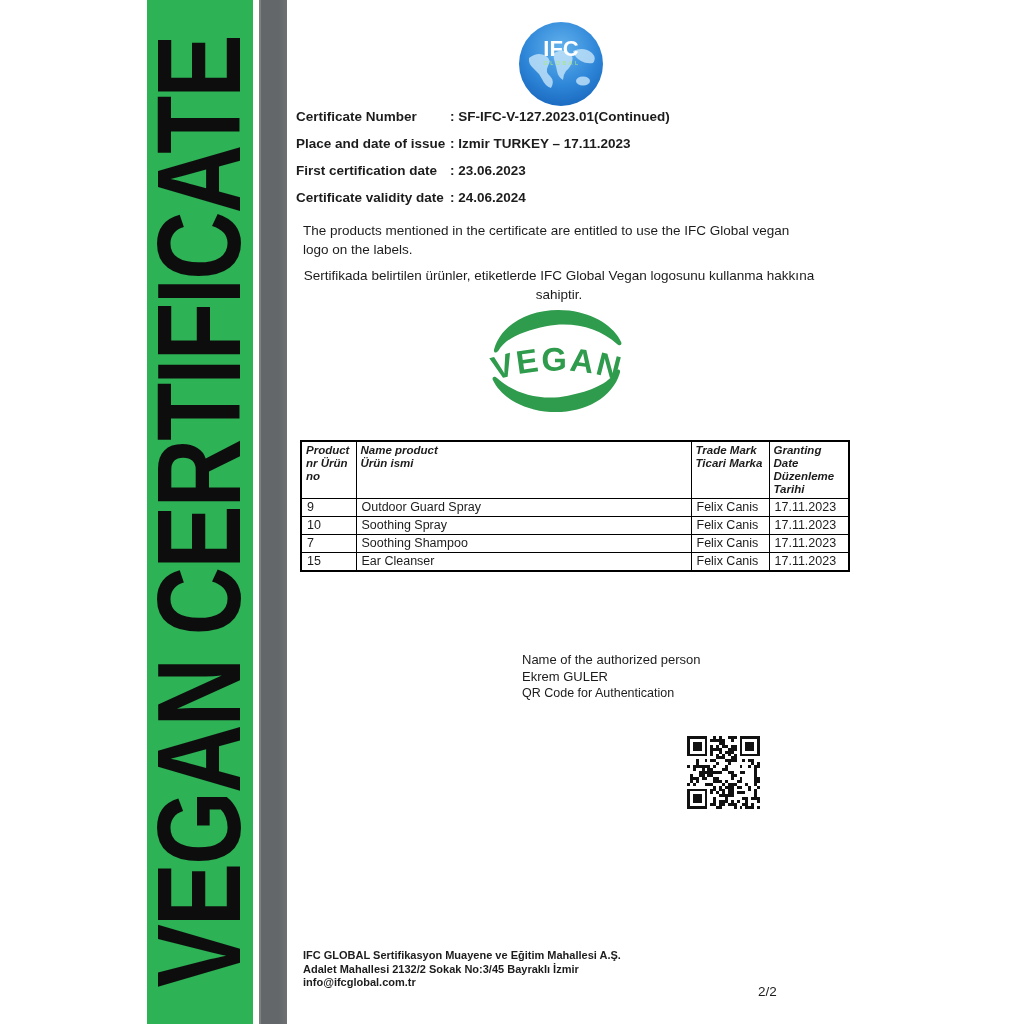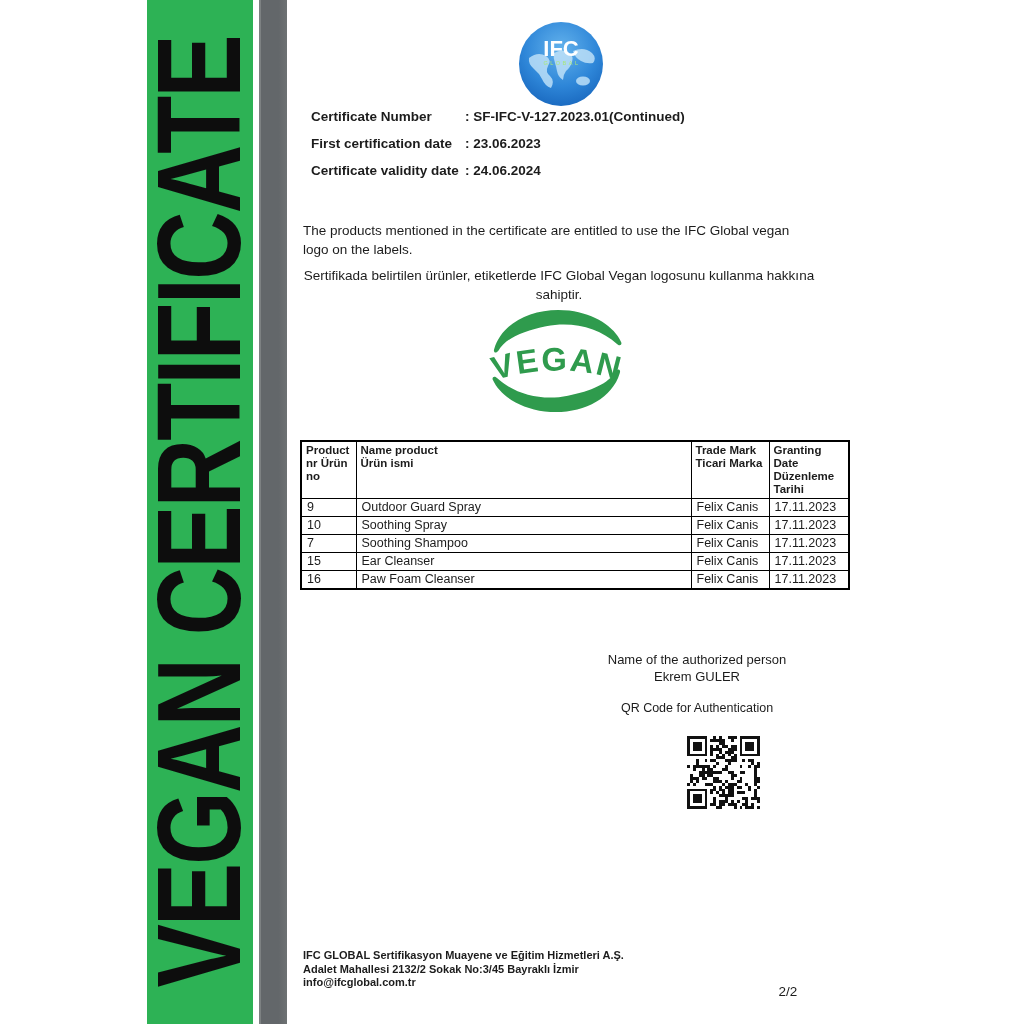--- a/index.html
+++ b/index.html
@@ -13,51 +13,51 @@
     position:absolute;top:50%;left:50%;
     transform:translate(-50%,-50%) rotate(-90deg) scaleY(1.24);
     white-space:nowrap;font-weight:bold;font-size:95px;line-height:1;
     letter-spacing:-2px;color:#0d0d0d;
   }
   .graybar{position:absolute;left:259px;top:0;width:28px;height:1024px;
     background:linear-gradient(90deg,#7d8182 0 2px,#63676a 2px 70%,#6e7273);}
   
   .ifc-logo{position:absolute;left:516px;top:18px;width:90px;height:90px;}
   
-  .meta{position:absolute;left:311px;top:109px;width:520px;font-size:13.5px;font-weight:bold;}
+  .meta{position:absolute;left:296px;top:109px;width:520px;font-size:13.5px;font-weight:bold;}
   .meta-row{margin-bottom:11px;height:16px;white-space:nowrap;}
   .meta-label{display:inline-block;width:154px;}
   .statement{position:absolute;width:512px;left:303px;font-size:13.5px;line-height:19px;}
   .st-en{top:221px;}
   .st-tr{top:266px;text-align:center;}
   
   .vegan-logo{position:absolute;left:482px;top:305px;width:150px;height:112px;}
   
   table.products{
     position:absolute;left:300px;top:440px;width:548px;
     border-collapse:collapse;table-layout:fixed;border:2px solid #000;
   }
   table.products th,table.products td{border:1px solid #000;overflow:hidden;}
   table.products th{
     font-size:11.5px;line-height:13px;text-align:left;vertical-align:top;
     padding:2px 4px;white-space:pre-line;font-weight:bold;
   }
   table.products td{font-size:12.5px;line-height:15px;padding:1px 5px;white-space:nowrap;}
   td.c-nr{font-size:11.5px;vertical-align:top;line-height:13px;}
-  thead tr{height:57px;}
+  thead tr{height:57px;font-style:italic;}
   tbody tr{height:16px;}
   
-  .auth{position:absolute;left:522px;top:652px;width:350px;text-align:center;
+  .auth{position:absolute;left:522px;top:652px;width:350px;
     font-size:13px;line-height:16.5px;}
-  .auth .qr-label{margin-top:15px;font-size:12.5px;}
+  .auth .qr-label{font-size:12.5px;}
   .qr-box{position:absolute;left:687px;top:736px;width:73px;height:73px;background:#fff;}
   
   .footer{position:absolute;left:303px;top:949px;width:520px;
     font-size:11px;font-weight:bold;line-height:13.5px;}
-  .page-num{position:absolute;left:758px;top:984px;width:60px;text-align:center;font-size:13.5px;}
+  .page-num{position:absolute;left:758px;top:984px;width:60px;text-align:left;font-size:13.5px;}
 </style>
 </head>
 <body>
 
 <div class="banner">
   <div class="banner-text">VEGAN CERTIFICATE</div>
 </div>
 <div class="graybar"></div>
 
 <div class="ifc-logo">
@@ -77,20 +77,23 @@
       <ellipse cx="67" cy="63" rx="7" ry="4.5"></ellipse>
     </g>
     <text x="45" y="38" text-anchor="middle" font-size="22" font-weight="bold" fill="#ffffff">IFC</text>
     <text x="46" y="47" text-anchor="middle" font-size="5.5" letter-spacing="2.5" fill="#a9e77d">GLOBAL</text>
   </svg>
 </div>
 
 <div class="meta">
   <div class="meta-row">
     <span class="meta-label">Certificate Number</span><span>:</span> <span>SF-IFC-V-127.2023.01(Continued)</span>
+  </div>
+  <div class="meta-row">
+    <span class="meta-label">Place and date of issue</span><span>:</span> <span>Izmir TURKEY – 17.11.2023</span>
   </div>
   <div class="meta-row">
     <span class="meta-label">First certification date</span><span>:</span> <span>23.06.2023</span>
   </div>
   <div class="meta-row">
     <span class="meta-label">Certificate validity date</span><span>:</span> <span>24.06.2024</span>
   </div>
 </div>
 
 <div class="statement st-en">The products mentioned in the certificate are entitled to use the IFC Global vegan logo on the labels.</div>
@@ -156,26 +159,20 @@
   </tr>
 
 
   <tr>
     <td class="c-nr">15</td>
     <td class="c-name">Ear Cleanser</td>
     <td class="c-tm">Felix Canis</td>
     <td class="c-date">17.11.2023</td>
   </tr>
 
-  <tr>
-    <td class="c-nr">16</td>
-    <td class="c-name">Paw Foam Cleanser</td>
-    <td class="c-tm">Felix Canis</td>
-    <td class="c-date">17.11.2023</td>
-  </tr>
 </tbody>
 </table>
 
 <div class="auth">
   <div>Name of the authorized person</div>
   <div>Ekrem GULER</div>
   <div class="qr-label">QR Code for Authentication</div>
 </div>
 
 <div class="qr-box" id="qr"><svg width="73" height="73" viewBox="0 0 25 25" shape-rendering="crispEdges">
@@ -470,17 +467,17 @@
       <rect x="11" y="24" width="1" height="1" fill="#111"></rect>
       <rect x="16" y="24" width="1" height="1" fill="#111"></rect>
       <rect x="18" y="24" width="1" height="1" fill="#111"></rect>
       <rect x="20" y="24" width="1" height="1" fill="#111"></rect>
       <rect x="21" y="24" width="1" height="1" fill="#111"></rect>
       <rect x="22" y="24" width="1" height="1" fill="#111"></rect>
       <rect x="24" y="24" width="1" height="1" fill="#111"></rect>
     </svg></div>
 
 <div class="footer">
-  <div>IFC GLOBAL Sertifikasyon Muayene ve Eğitim Hizmetleri A.Ş.</div>
+  <div>IFC GLOBAL Sertifikasyon Muayene ve Eğitim Mahallesi A.Ş.</div>
   <div>Adalet Mahallesi 2132/2 Sokak No:3/45 Bayraklı İzmir</div>
   <div>info@ifcglobal.com.tr</div>
 </div>
 <div class="page-num">2/2</div>
 
 </body></html>

